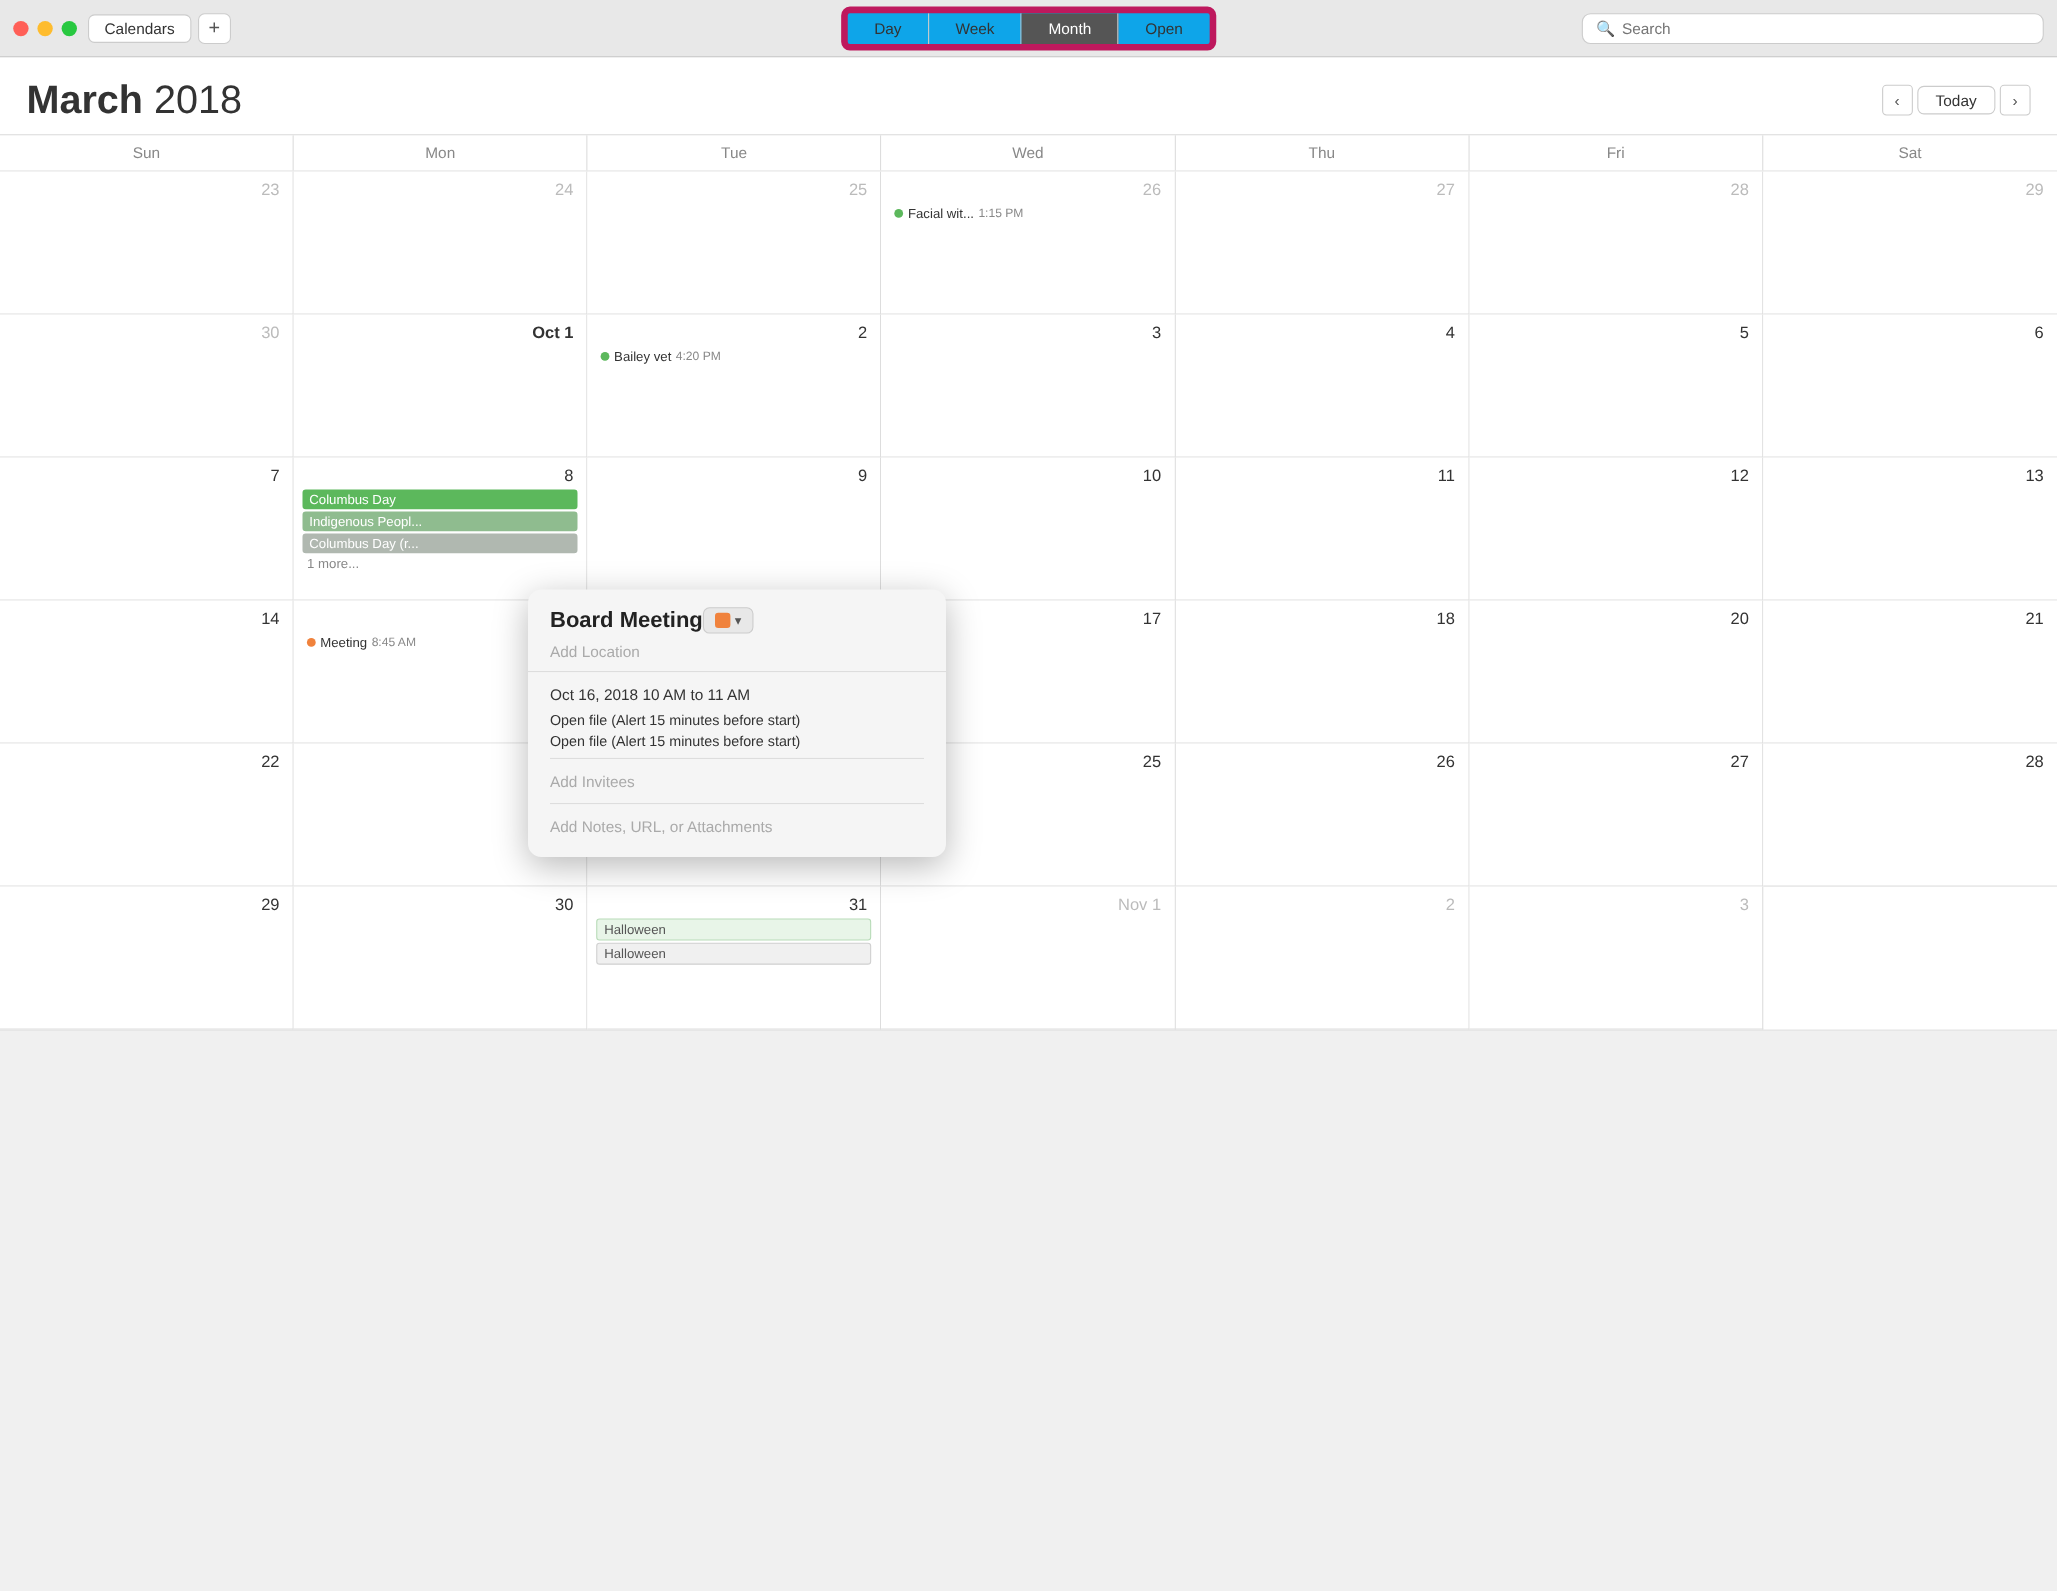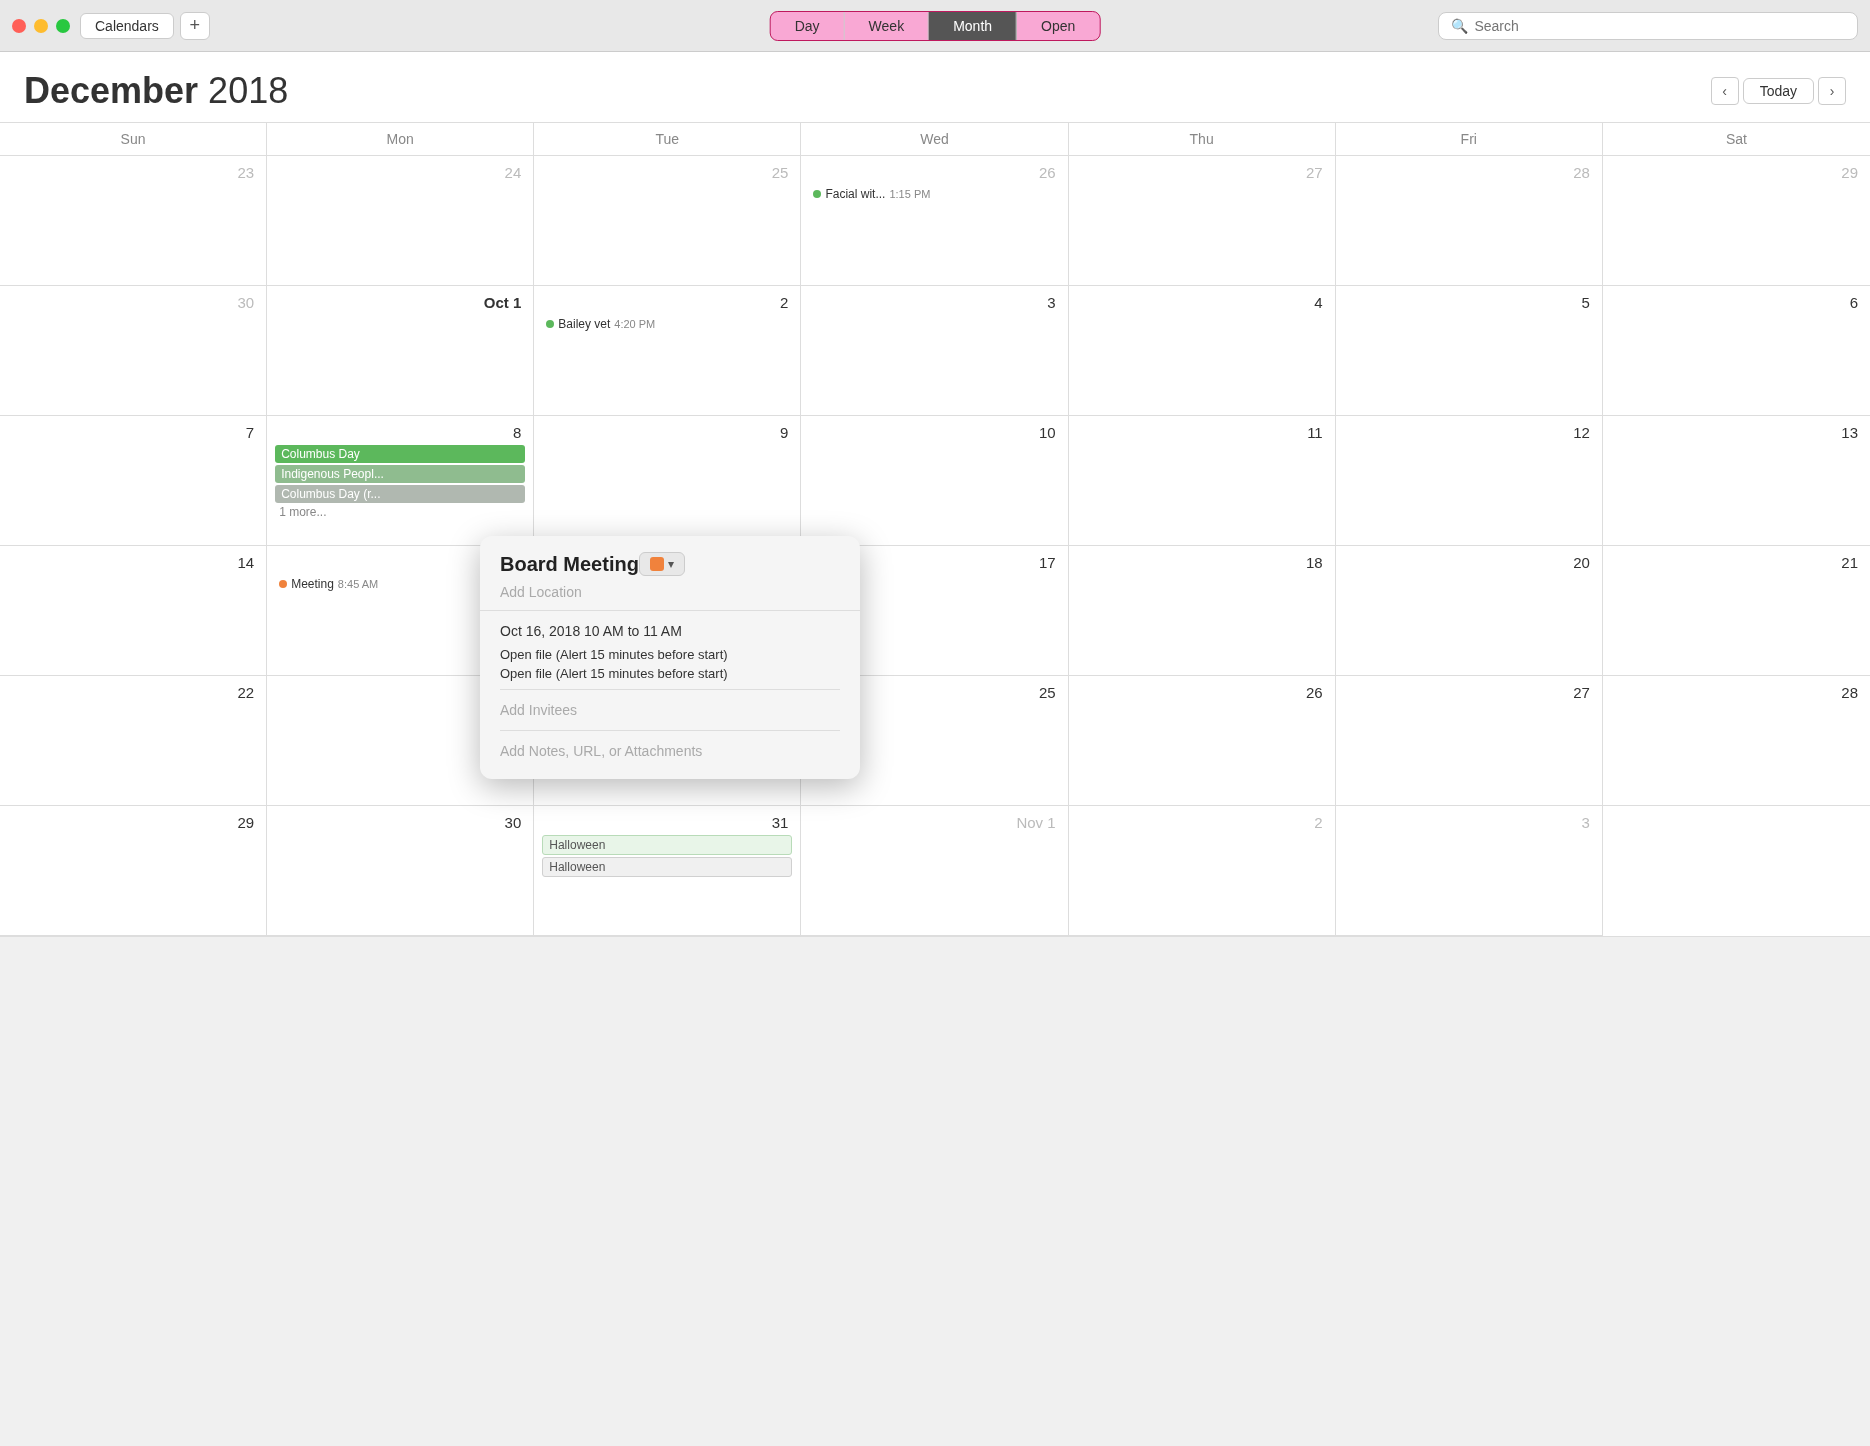--- a/index.html
+++ b/index.html
@@ -59,22 +59,22 @@
       align-items: center;
       justify-content: center;
       margin-left: 6px;
     }
 
     .view-switcher {
       position: absolute;
       left: 50%;
       transform: translateX(-50%);
       display: flex;
-      background: #f9a8d4;
-      border: 1px solid #be185d;
+      background: #0ea5e9;
+      border: 6px solid #be185d;
       border-radius: 8px;
       overflow: hidden;
     }
     .view-btn {
       padding: 6px 24px;
       font-size: 14px;
       border: none;
       background: transparent;
       cursor: pointer;
       color: #333;
@@ -351,21 +351,21 @@
   <div class="search-box">
     <span class="search-icon-svg">🔍</span>
     <input type="text" placeholder="Search" style="">
   </div>
 </div>
 
 <div class="calendar-container">
 
   <div class="calendar-header">
     <div class="month-title">
-      <strong>December</strong>
+      <strong>March</strong>
       <span>2018</span>
     </div>
     <div class="nav-controls">
       <button class="nav-btn">‹</button>
       <button class="today-btn">Today</button>
       <button class="nav-btn">›</button>
     </div>
   </div>
 
   <div class="day-headers">

